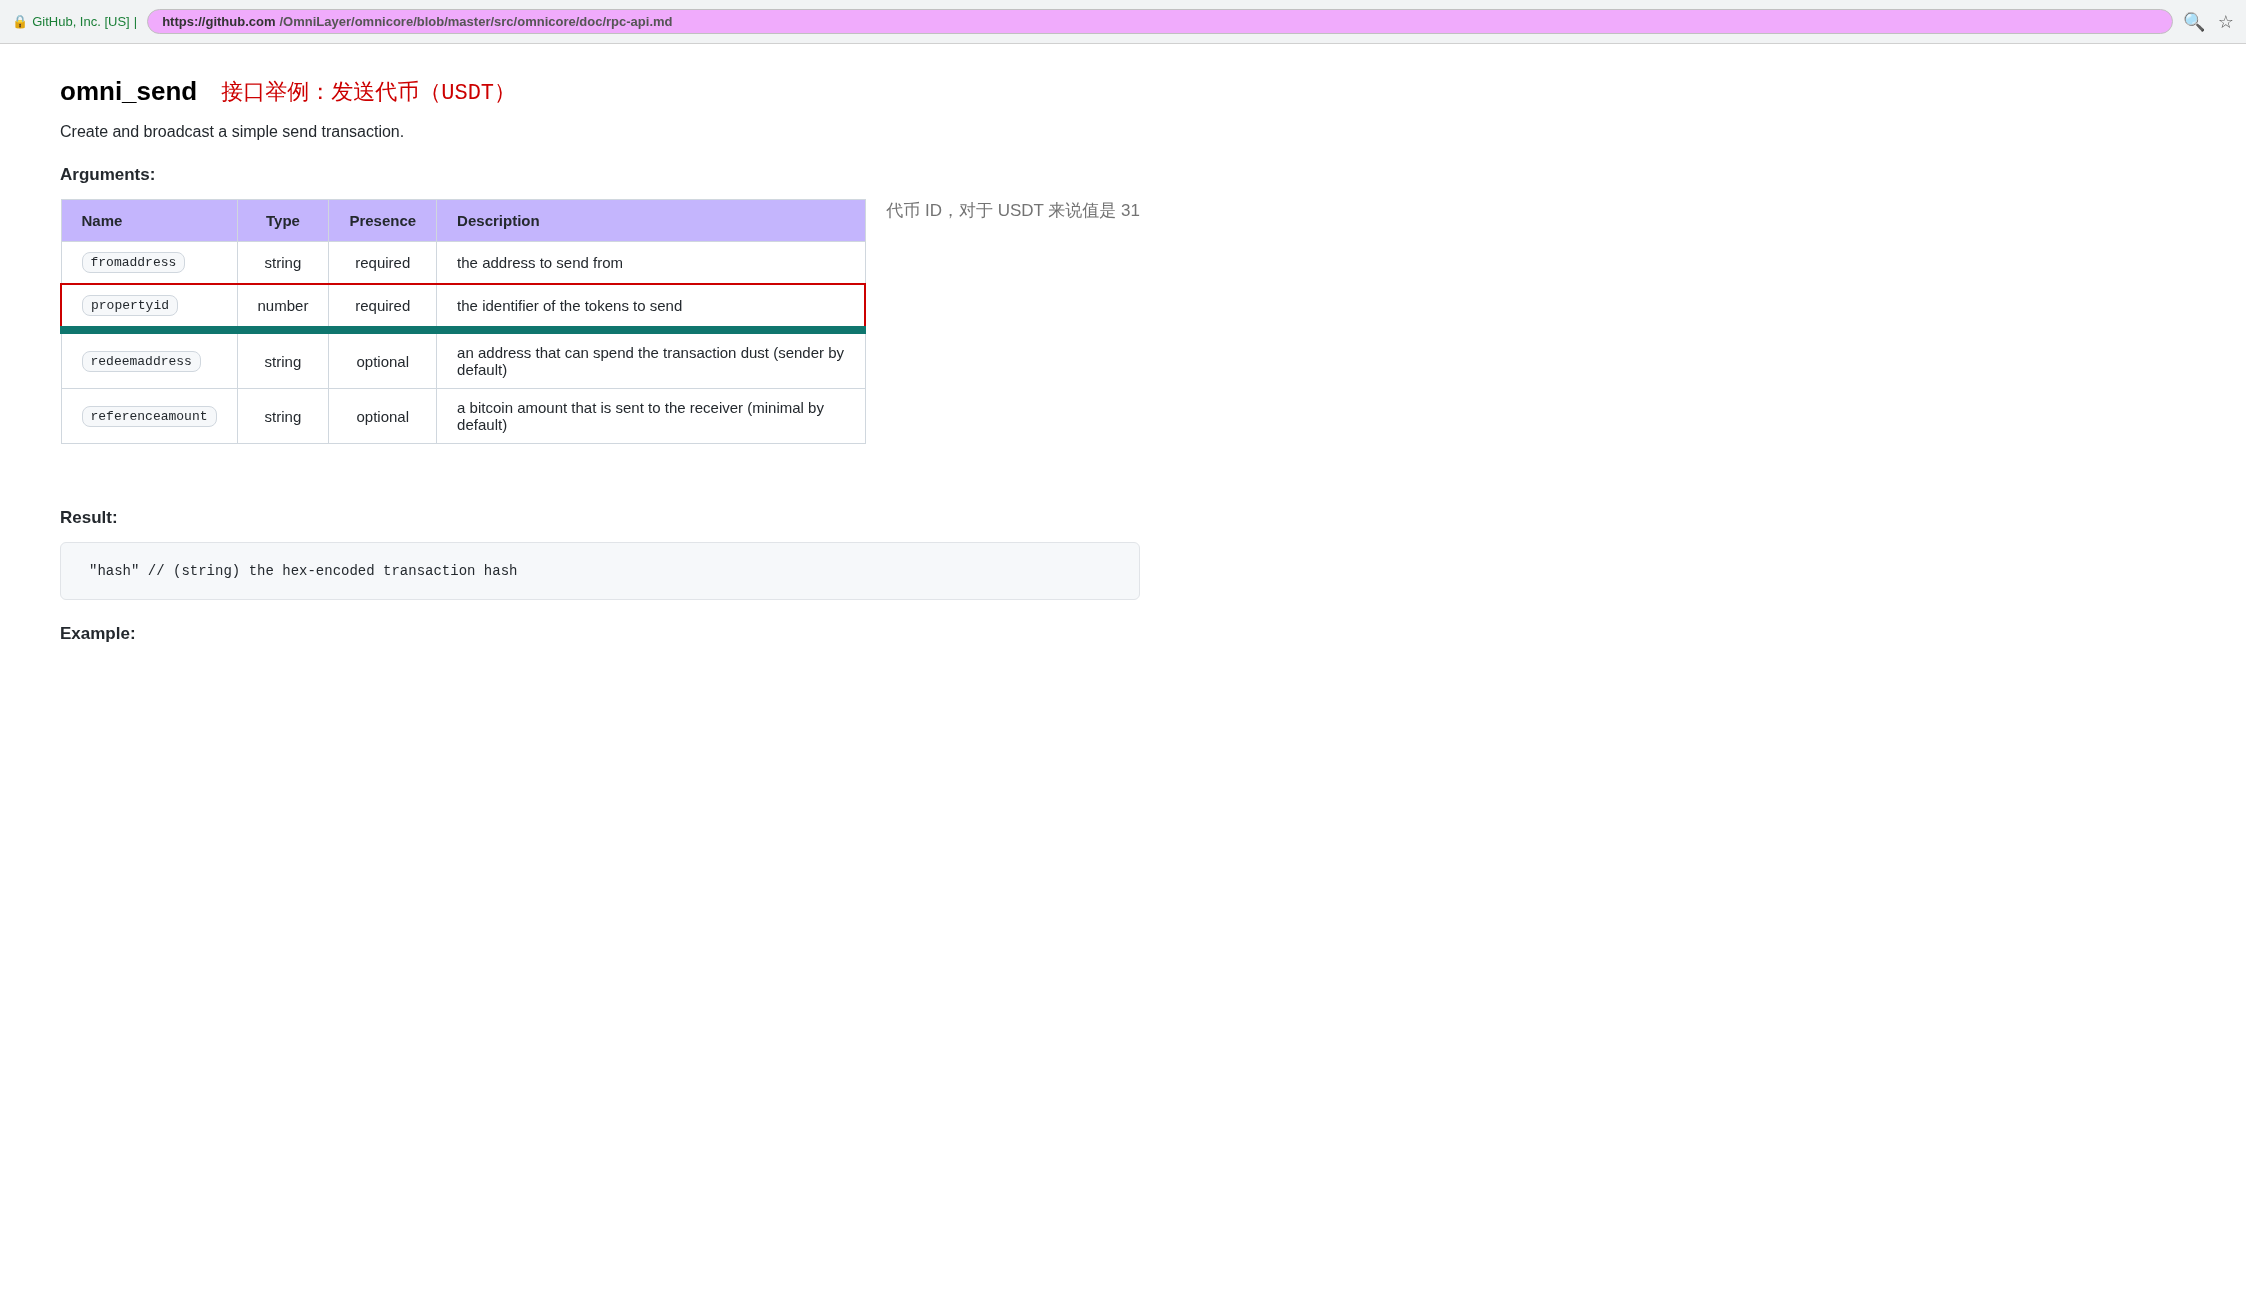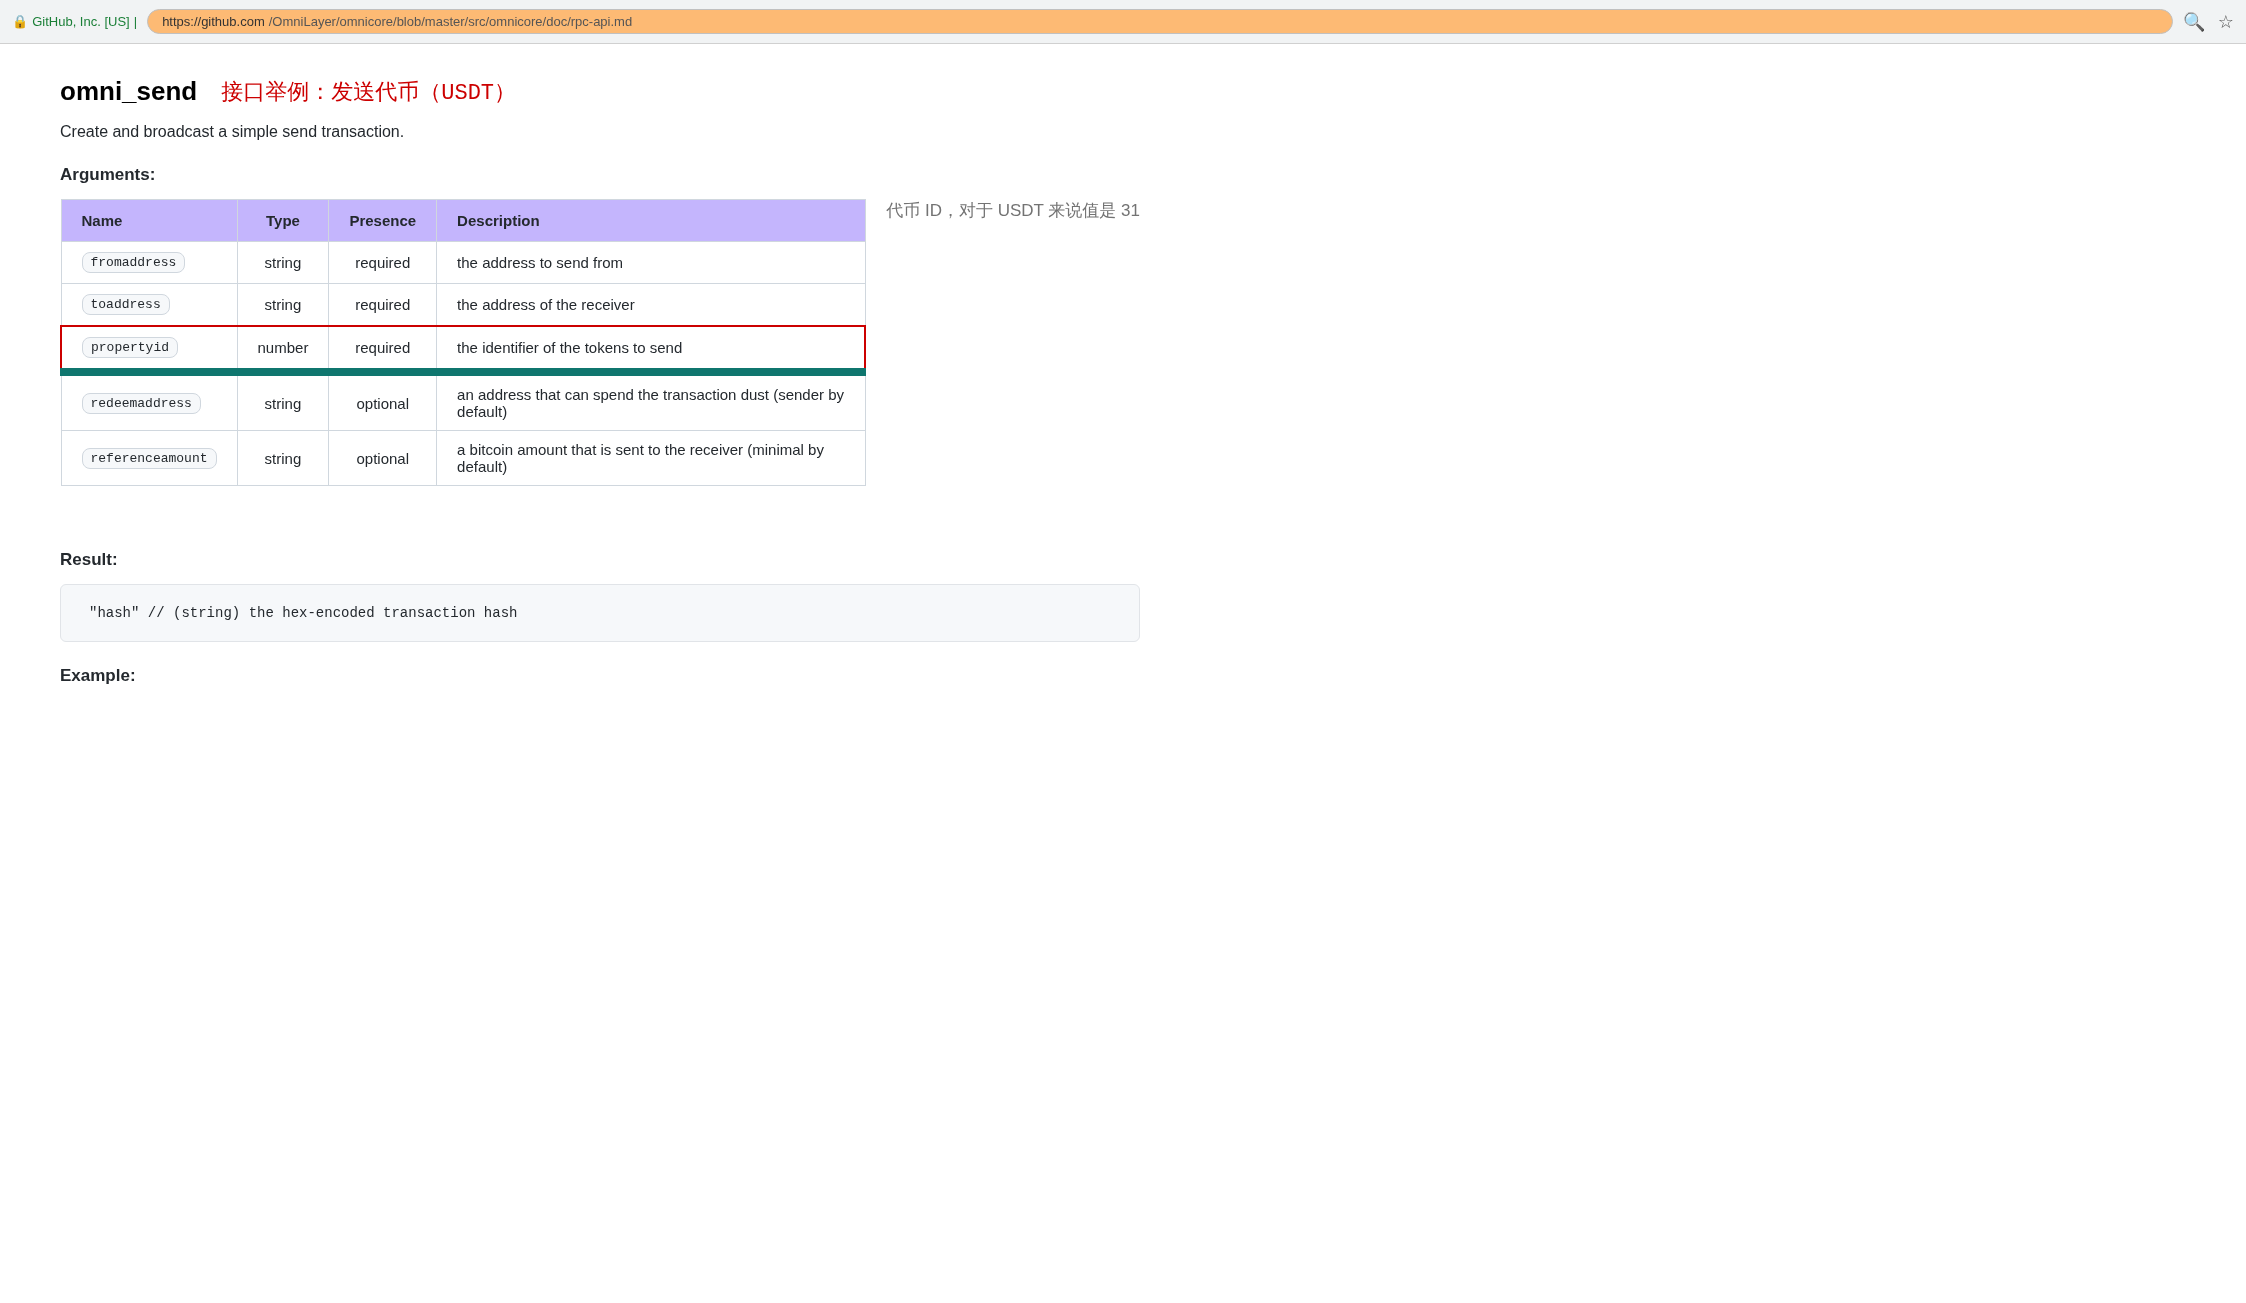--- a/index.html
+++ b/index.html
@@ -29,29 +29,30 @@
       color: #1a7f37;
       font-size: 13px;
       display: flex;
       align-items: center;
       gap: 4px;
       white-space: nowrap;
     }
 
     .browser-bar .url-bar {
       flex: 1;
-      background: #fdba74;
+      background: #f0abfc;
       border: 1px solid #c0c0c0;
       border-radius: 20px;
       padding: 4px 14px;
       font-size: 13px;
       color: #333;
       display: flex;
       align-items: center;
       gap: 4px;
+      font-weight: bold;
     }
 
     .browser-bar .url-bar .url-origin {
       color: #333;
     }
 
     .browser-bar .url-bar .url-path {
       color: #555;
     }
 
@@ -219,26 +220,20 @@
           <th>Description</th>
         </tr>
       </thead>
       <tbody id="table-body">
       <tr>
             <td><span class="code-name">fromaddress</span></td>
             <td style="text-align: center;">string</td>
             <td style="text-align: center;">required</td>
             <td>the address to send from</td>
           </tr>
-          <tr>
-            <td><span class="code-name">toaddress</span></td>
-            <td style="text-align: center;">string</td>
-            <td style="text-align: center;">required</td>
-            <td>the address of the receiver</td>
-          </tr>
           <tr class="highlighted-row">
             <td><span class="code-name">propertyid</span></td>
             <td style="text-align: center;">number</td>
             <td style="text-align: center;">required</td>
             <td>the identifier of the tokens to send</td>
           </tr>
           <tr>
             <td><span class="code-name">redeemaddress</span></td>
             <td style="text-align: center;">string</td>
             <td style="text-align: center;">optional</td>

